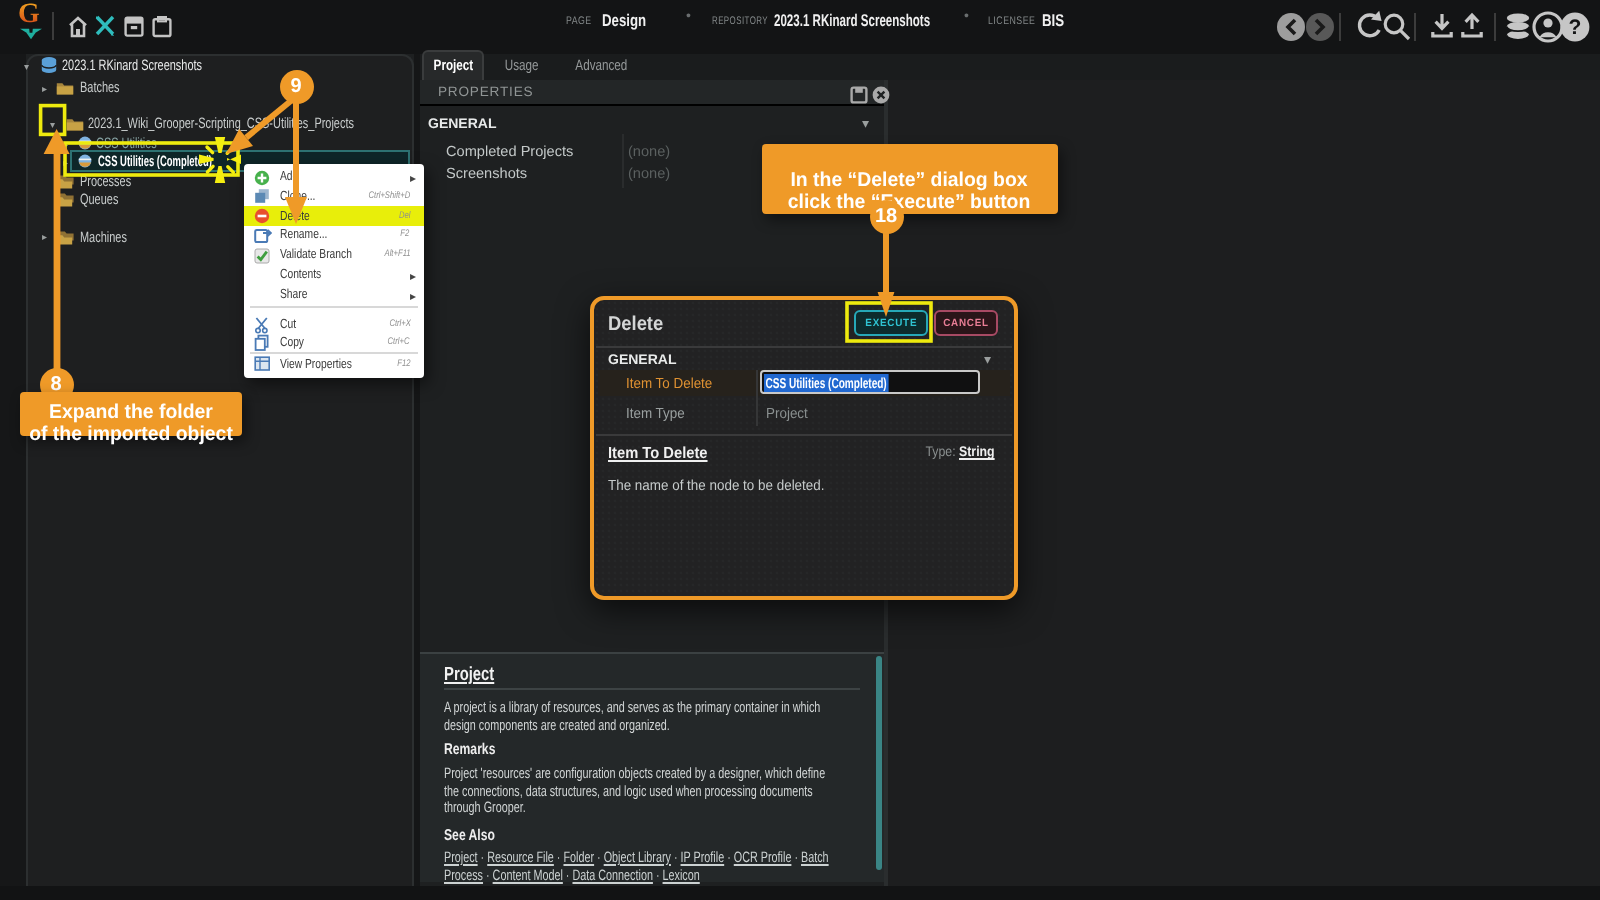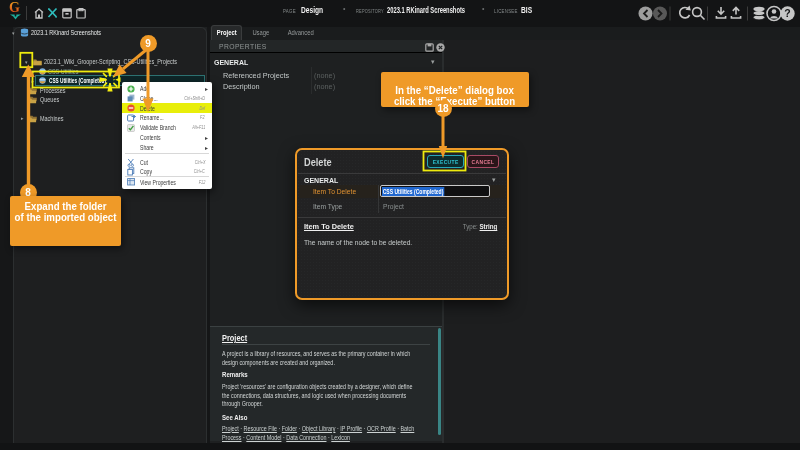--- a/index.html
+++ b/index.html
@@ -108,23 +108,23 @@
   <svg class="abs" style="left:425px;top:42.5px;" width="20" height="10" viewBox="0 0 20 10">
     <rect x="0.8" y="0.8" width="7.4" height="7.4" rx="1" fill="none" stroke="#a9a9a9" stroke-width="1.2"></rect>
     <rect x="2.6" y="0.8" width="3.8" height="2.6" fill="#a9a9a9"></rect>
     <circle cx="15.5" cy="4.5" r="4.2" fill="#a9a9a9"></circle>
     <path d="M13.8 2.8 L17.2 6.2 M17.2 2.8 L13.8 6.2" stroke="#1f2223" stroke-width="1.2"></path>
   </svg>
 
   <div class="abs" style="left:214px;top:59px;font-size:7px;font-weight:bold;color:#e8eaea;white-space:nowrap;">GENERAL</div>
   <div class="abs" style="left:431px;top:58px;font-size:7px;color:#9a9e9e;">▾</div>
   <div class="abs" style="left:310.5px;top:67px;width:1px;height:27px;background:#2a2c2d;"></div>
-  <div class="abs" style="left:223px;top:71px;font-size:7.3px;color:#c3c8c8;white-space:nowrap;">Referenced Projects</div>
+  <div class="abs" style="left:223px;top:71px;font-size:7.3px;color:#c3c8c8;white-space:nowrap;">Completed Projects</div>
   <div class="abs" style="left:314px;top:71px;font-size:7.3px;color:#5b6060;">(none)</div>
-  <div class="abs" style="left:223px;top:82px;font-size:7.3px;color:#c3c8c8;white-space:nowrap;">Description</div>
+  <div class="abs" style="left:223px;top:82px;font-size:7.3px;color:#c3c8c8;white-space:nowrap;">Screenshots</div>
   <div class="abs" style="left:314px;top:82px;font-size:7.3px;color:#5b6060;">(none)</div>
 
   <div class="abs" style="left:210px;top:326px;width:232px;height:115px;background:#242829;border-top:1px solid #3b4142;"></div>
   <div class="abs cx78" style="left:222px;top:332px;font-size:9.5px;font-weight:bold;color:#f2f2f2;text-decoration:underline;">Project</div>
   <div class="abs" style="left:222px;top:344px;width:208px;height:1px;background:#3d4344;"></div>
   <div class="abs" style="left:222px;top:350px;font-size:7.5px;line-height:8.5px;color:#d2d6d6;transform:scaleX(.72);transform-origin:0 0;white-space:nowrap;">A project is a library of resources, and serves as the primary container in which<br>design components are created and organized.</div>
   <div class="abs cx78" style="left:222px;top:370px;font-size:7.8px;font-weight:bold;color:#eeeeee;">Remarks</div>
   <div class="abs" style="left:222px;top:383px;font-size:7.5px;line-height:8.5px;color:#d2d6d6;transform:scaleX(.72);transform-origin:0 0;white-space:nowrap;">Project 'resources' are configuration objects created by a designer, which define<br>the connections, data structures, and logic used when processing documents<br>through Grooper.</div>
   <div class="abs cx78" style="left:222px;top:413px;font-size:7.8px;font-weight:bold;color:#eeeeee;">See Also</div>
   <div class="abs" style="left:222px;top:425px;font-size:7.5px;line-height:8.5px;color:#ccd2d2;transform:scaleX(.72);transform-origin:0 0;white-space:nowrap;">
@@ -144,20 +144,28 @@
   <div class="trow" style="left:0;top:27px;width:207px;">
     <span class="tarrow" style="left:12px;">▾</span>
     <svg class="ticon" style="left:20px;" width="9" height="9" viewBox="0 0 9 9">
         <ellipse cx="4.5" cy="2" rx="3.6" ry="1.5" fill="#5aa0d8"></ellipse>
         <path d="M.9 2 V7 A3.6 1.5 0 0 0 8.1 7 V2" fill="#5aa0d8"></path>
         <path d="M.9 4.5 A3.6 1.5 0 0 0 8.1 4.5" fill="none" stroke="#1d2021" stroke-width=".7"></path>
       </svg>
     <span class="tlabel" style="left:31px;color:#e8eaea;">2023.1 RKinard Screenshots</span>
   </div>
 
+  <div class="trow" style="left:0;top:38px;width:207px;">
+    <span class="tarrow" style="left:21px;">▸</span>
+    <svg class="ticon" style="left:28px;top:2px;" width="9" height="8" viewBox="0 0 9 8">
+        <path d="M.4 1.6 h2.8 l.9 1.1 h4.5 v4.5 H.4 z" fill="#a6853c"></path>
+        <path d="M.4 3.2 h8.2 v4 H.4 z" fill="#c8a245"></path>
+      </svg>
+    <span class="tlabel" style="left:40px;">Batches</span>
+  </div>
 
 
   <div class="trow" style="left:0;top:56px;width:207px;">
     <span class="tarrow" style="left:25px;">▾</span>
     <svg class="ticon" style="left:33px;top:2px;" width="9" height="8" viewBox="0 0 9 8">
         <path d="M.4 1.6 h2.8 l.9 1.1 h4.5 v4.5 H.4 z" fill="#a6853c"></path>
         <path d="M.4 3.2 h8.2 v4 H.4 z" fill="#c8a245"></path>
       </svg>
     <span class="tlabel" style="left:44px;">2023.1_Wiki_Grooper-Scripting_CSS-Utilities_Projects</span>
   </div>
@@ -345,18 +353,18 @@
     <path d="M443 158.5 L438.8 146 L447.2 146 Z" fill="#ef9a28"></path>
   </svg>
 
   <style>
     .co{position:absolute;background:#ef9a28;border-radius:2px;color:#fff;font-weight:bold;
         text-align:center;z-index:11;box-shadow:2px 3px 7px rgba(0,0,0,.45);}
     .bub{position:absolute;width:17px;height:17px;border-radius:50%;background:#ef9a28;color:#fff;
          font-weight:bold;font-size:10px;text-align:center;line-height:17px;z-index:11;}
   </style>
   <div class="bub" style="left:19.5px;top:184px;">8</div>
-  <div class="co" style="left:9.5px;top:196px;width:111px;height:50px;font-size:10px;line-height:11.6px;padding-top:4.5px;"><span style="display:inline-block;transform:scaleX(.97);white-space:nowrap;">Expand the folder<br>of the imported object</span></div>
+  <div class="co" style="left:9.5px;top:196px;width:111px;height:22px;font-size:10px;line-height:11.6px;padding-top:4.5px;"><span style="display:inline-block;transform:scaleX(.97);white-space:nowrap;">Expand the folder<br>of the imported object</span></div>
   <div class="bub" style="left:139.5px;top:35px;">9</div>
   <div class="co" style="left:381px;top:71.5px;width:148px;height:35.5px;font-size:10px;line-height:11.7px;padding-top:13px;"><span style="display:inline-block;transform:scaleX(.97);white-space:nowrap;">In the “Delete” dialog box<br>click the “Execute” button</span></div>
   <div class="bub" style="left:434.5px;top:100px;">18</div>
 
 </div>
 
 </body></html>

